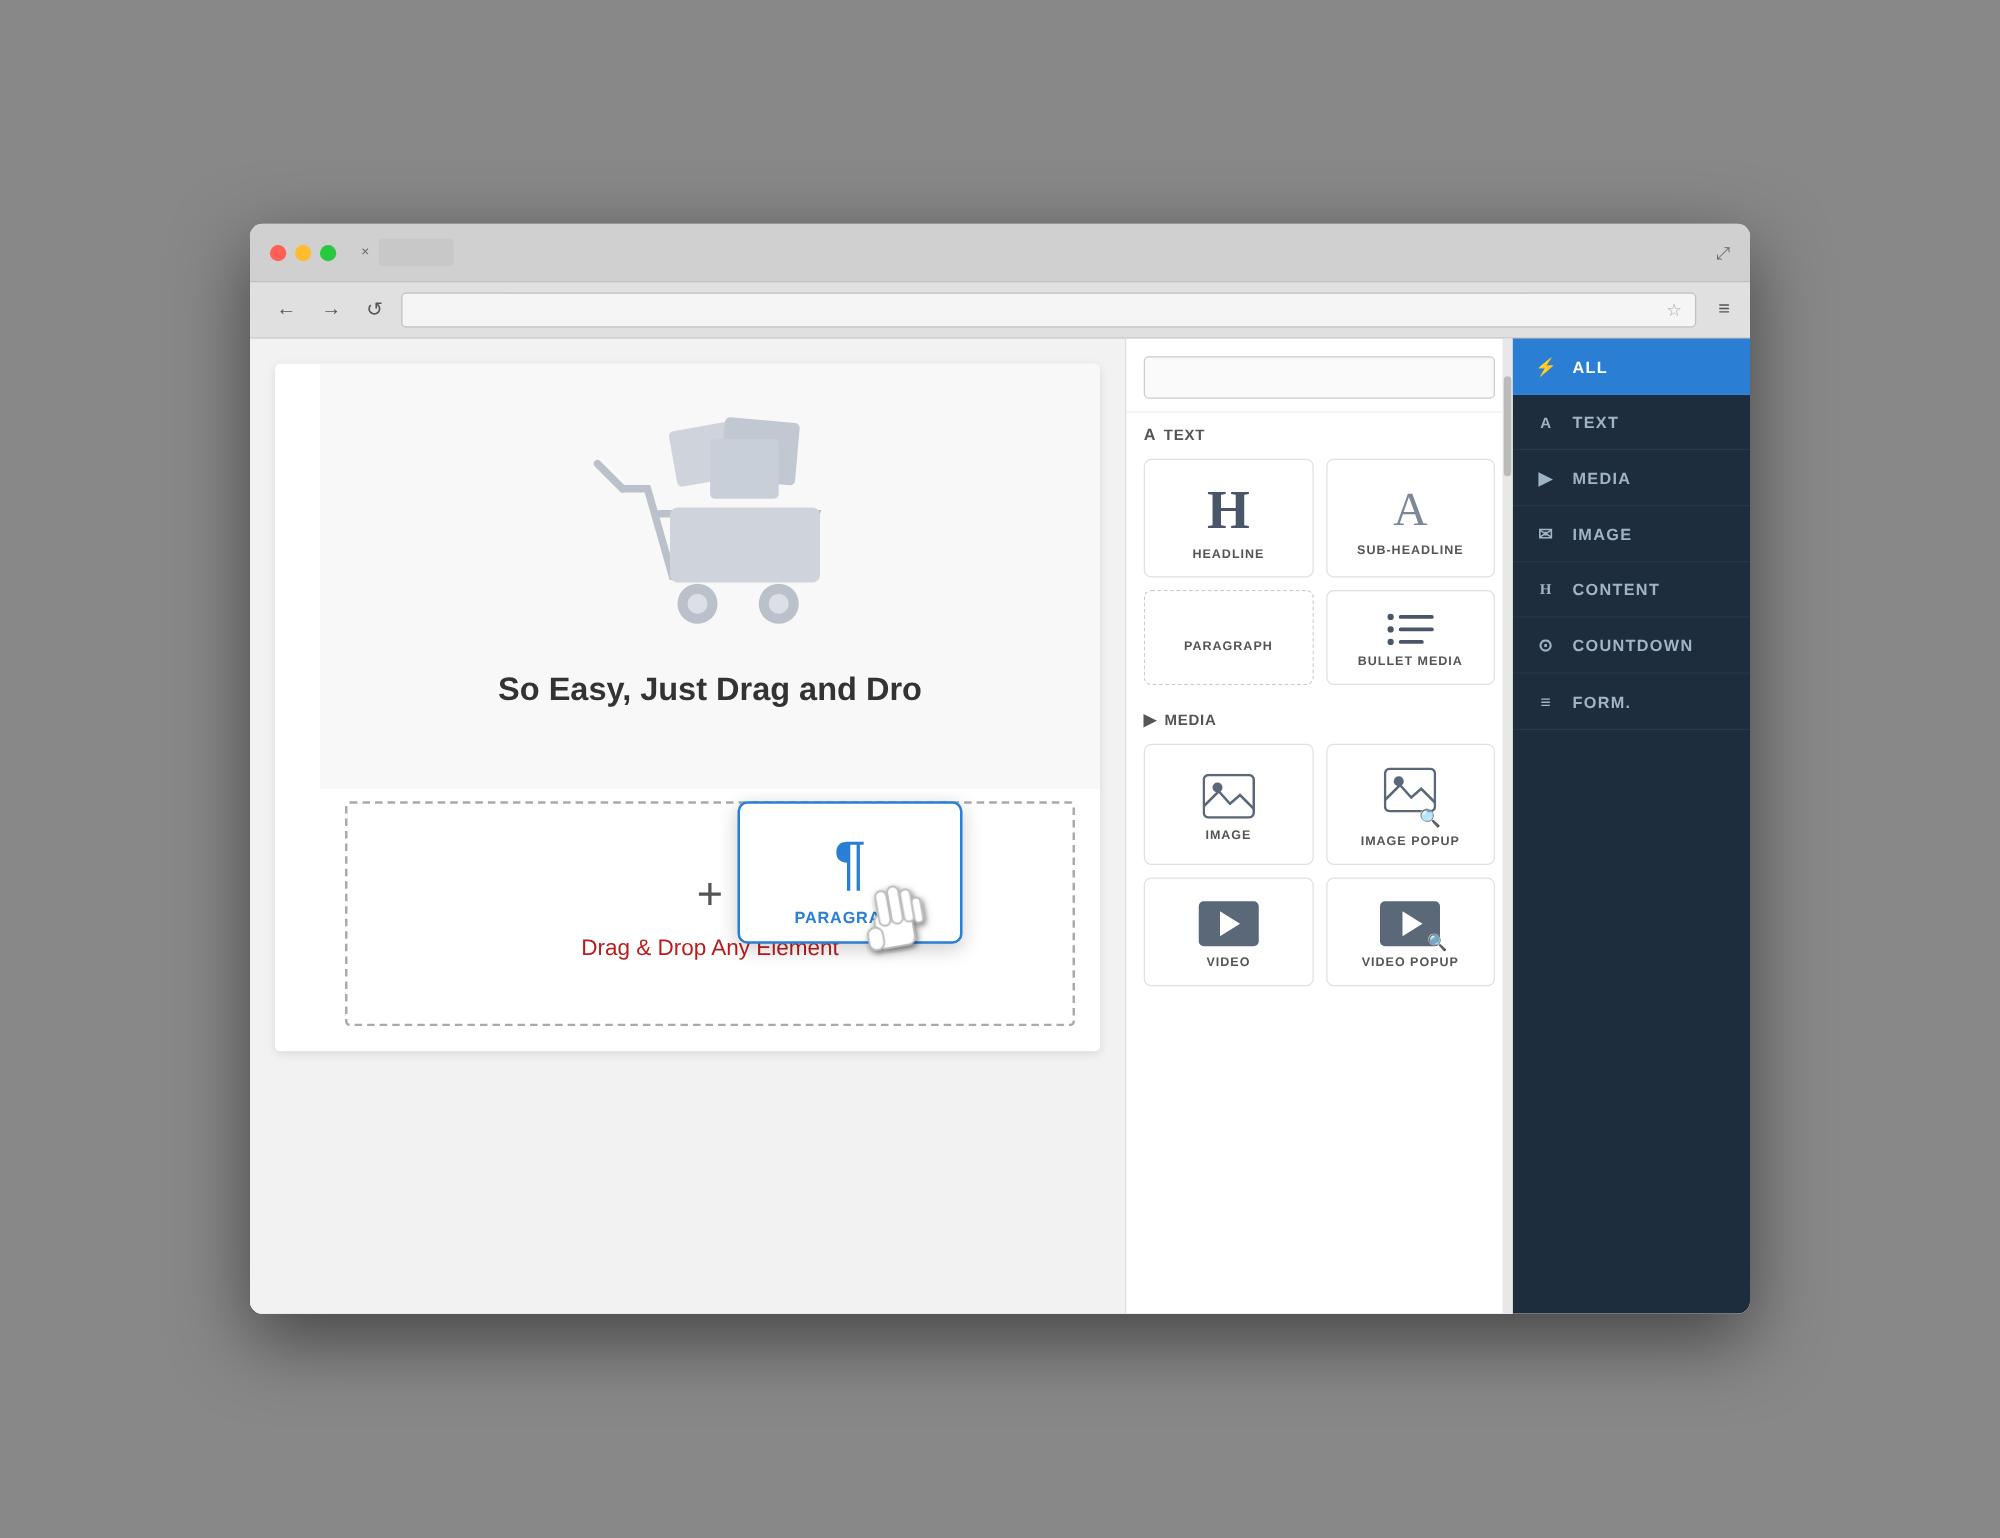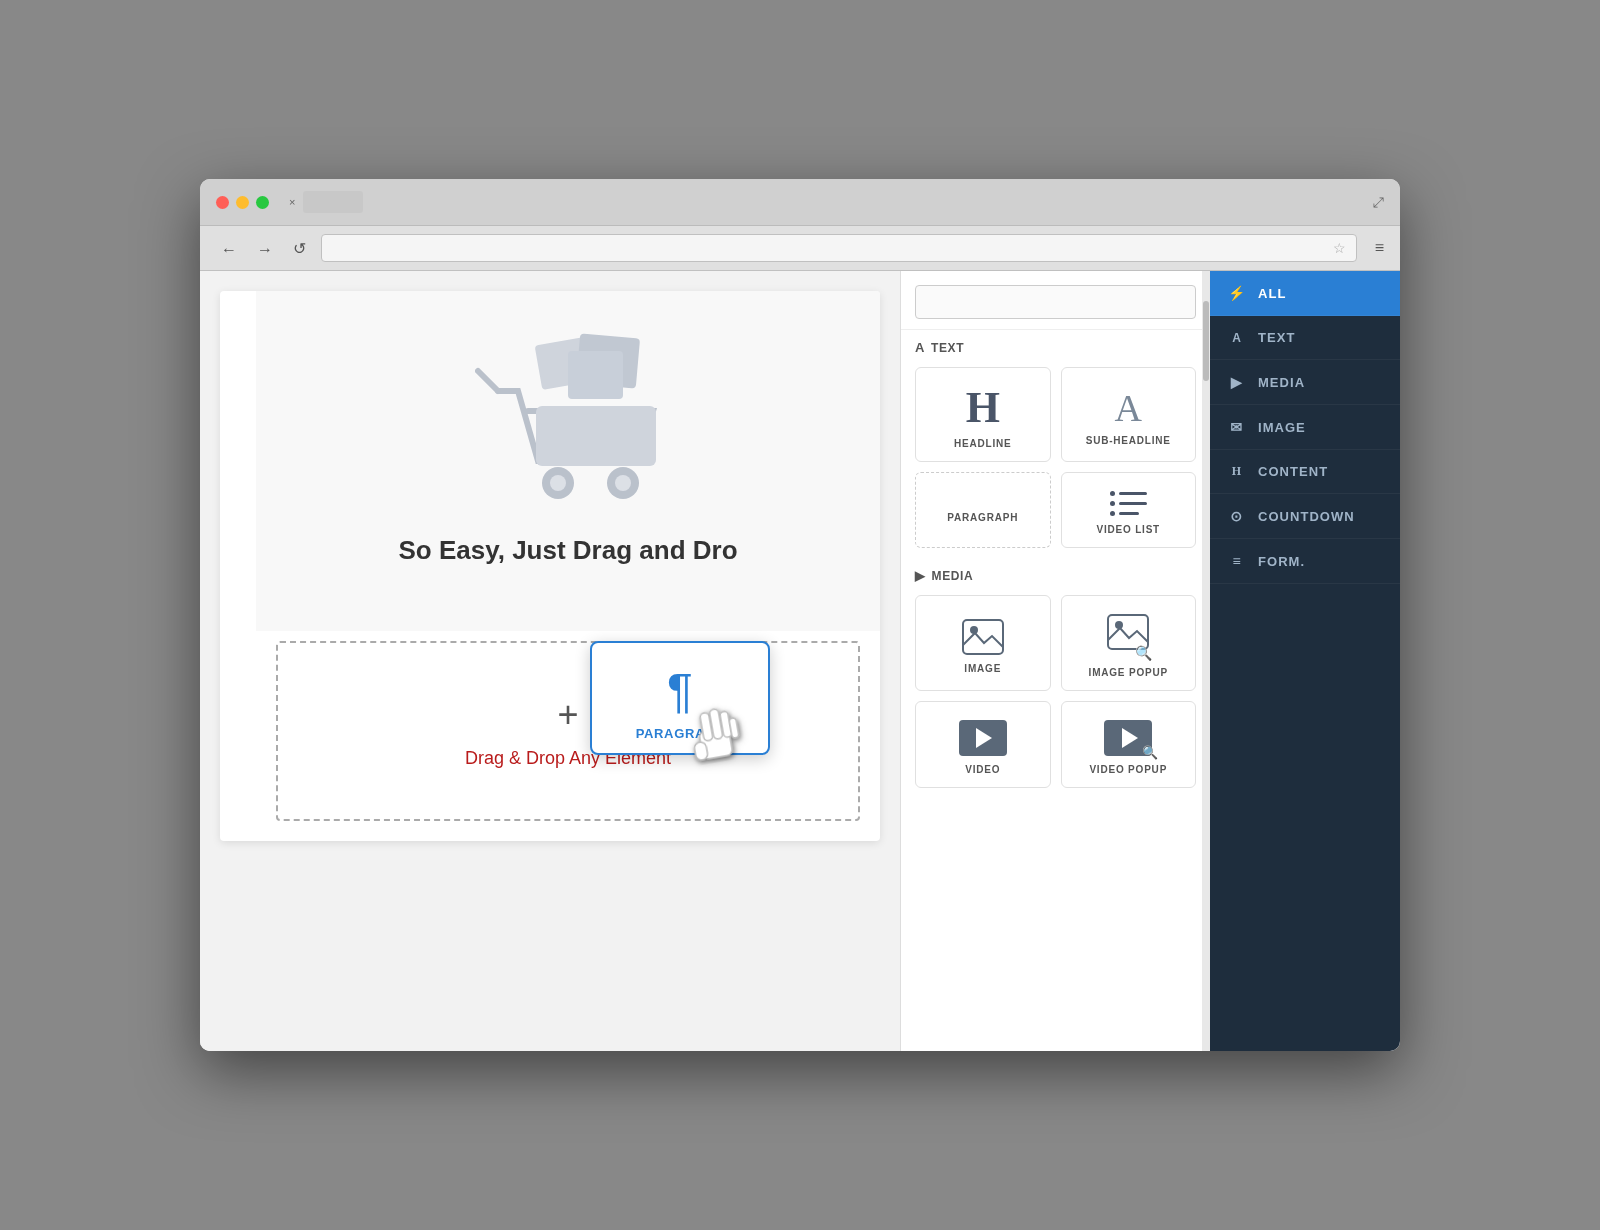--- a/index.html
+++ b/index.html
@@ -585,21 +585,21 @@
               <div class="bullet-row">
                 <div class="bullet-dot"></div>
                 <div class="bullet-line"></div>
               </div>
               <div class="bullet-row">
                 <div class="bullet-dot"></div>
                 <div class="bullet-line-short"></div>
               </div>
             </div>
           </div>
-          <div class="widget-label">VIDEO LIST</div>
+          <div class="widget-label">BULLET MEDIA</div>
         </div>
       </div>
 
       <div class="section-header">
         <span class="section-icon">▶</span>
         <span>MEDIA</span>
       </div>
 
       <div class="widgets-grid">
 

